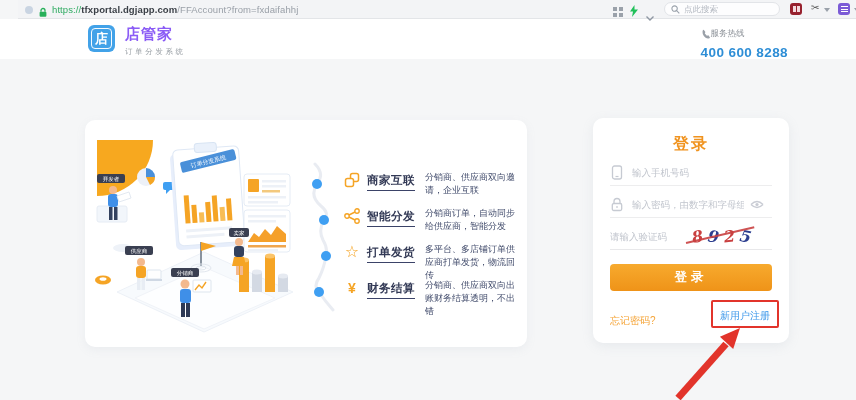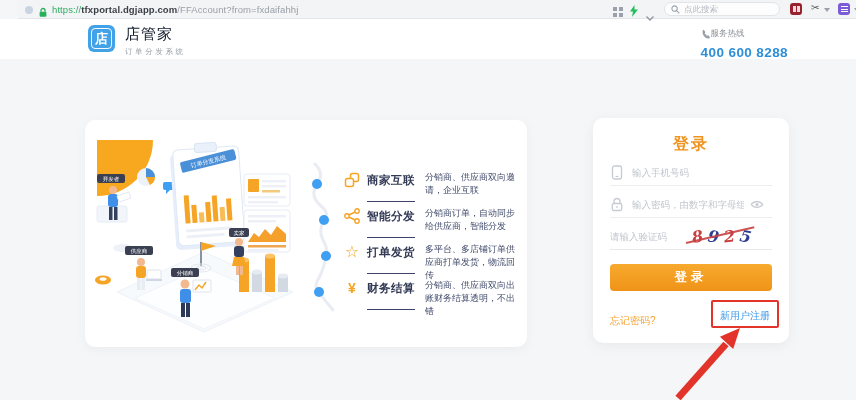--- a/index.html
+++ b/index.html
@@ -37,41 +37,41 @@
   .caret-down { display:inline-block; width:0; height:0; border-left:3px solid transparent;
     border-right:3px solid transparent; border-top:4px solid #9aa1aa; position:absolute; top:8px; }
   
   .site-header { position:absolute; top:19px; left:0; width:856px; height:40px; background:#fff; }
   .logo-wrap { position:absolute; left:88px; top:6px; display:flex; cursor:pointer; }
   .logo-box { width:27px; height:27px; border-radius:6px; background:#42a2e8; position:relative; }
   .logo-box .inner { position:absolute; inset:3px; border:1.2px solid rgba(255,255,255,.95);
     border-radius:4px; display:flex; align-items:center; justify-content:center;
     color:#fff; font-size:13px; font-weight:bold; }
   .brand-text { margin-left:10px; }
-  .brand-name { font-size:15px; font-weight:normal; color:#0f172a; letter-spacing:1px; }
+  .brand-name { font-size:15px; font-weight:bold; color:#8b5cf6; letter-spacing:1px; }
   .brand-sub { font-size:7.5px; color:#9aa0a6; letter-spacing:2.6px; margin-top:3px; }
   .hotline { position:absolute; right:68px; top:6px; text-align:left; }
   .hotline-top { display:flex; align-items:center; }
   .hotline-label { font-size:8.5px; color:#8b9097; }
   .hotline-number { font-size:13.5px; font-weight:bold; color:#2e8ed6; margin-top:2px; letter-spacing:.4px; }
   
   .left-card { position:absolute; left:85px; top:120px; width:442px; height:227px;
     background:#fff; border-radius:10px; box-shadow:0 3px 10px rgba(150,160,180,.10); }
   .login-card { position:absolute; left:593px; top:118px; width:196px; height:225px;
     background:#fff; border-radius:10px; box-shadow:0 3px 12px rgba(150,160,180,.14); }
   
   .hero { position:absolute; left:4px; top:10px; }
   .connector { position:absolute; left:222px; top:40px; }
   .feature { position:absolute; left:258px; width:178px; display:flex; align-items:flex-start; }
   .f1 { top:51px; } .f2 { top:87px; } .f3 { top:123px; } .f4 { top:159px; }
   .f-icon { width:18px; height:18px; flex:0 0 18px; display:flex; align-items:center;
     justify-content:center; color:#f5a425; }
   .f-glyph { font-size:14px; font-weight:bold; color:#f5a425; line-height:1; }
   .f-title { margin:2px 4px 0 6px; font-size:11.5px; font-weight:bold; color:#333a56;
-    letter-spacing:.5px; border-bottom:1.5px solid #3b4368; padding-bottom:13px; white-space:nowrap; }
+    letter-spacing:.5px; border-bottom:1.5px solid #3b4368; padding-bottom:2px; white-space:nowrap; }
   .f-desc { margin-left:6px; width:100px; font-size:9px; color:#414b6b; line-height:1.45; }
   
   .login-title { position:absolute; top:16px; width:100%; text-align:center;
     font-size:16px; font-weight:bold; color:#f0931f; letter-spacing:2px; }
   .field { position:absolute; left:17px; width:162px; height:26px;
     border-bottom:1px solid #ededee; display:flex; align-items:center; }
   .fld-phone { top:42px; } .fld-pass { top:74px; } .fld-captcha { top:106px; border-bottom-color:#e8e8ea; }
   .field svg { flex:0 0 14px; margin-right:8px; }
   .field input { border:none; outline:none; background:transparent; font-size:9.5px;
     color:#333; width:100px; font-family:Liberation Sans, sans-serif; }

